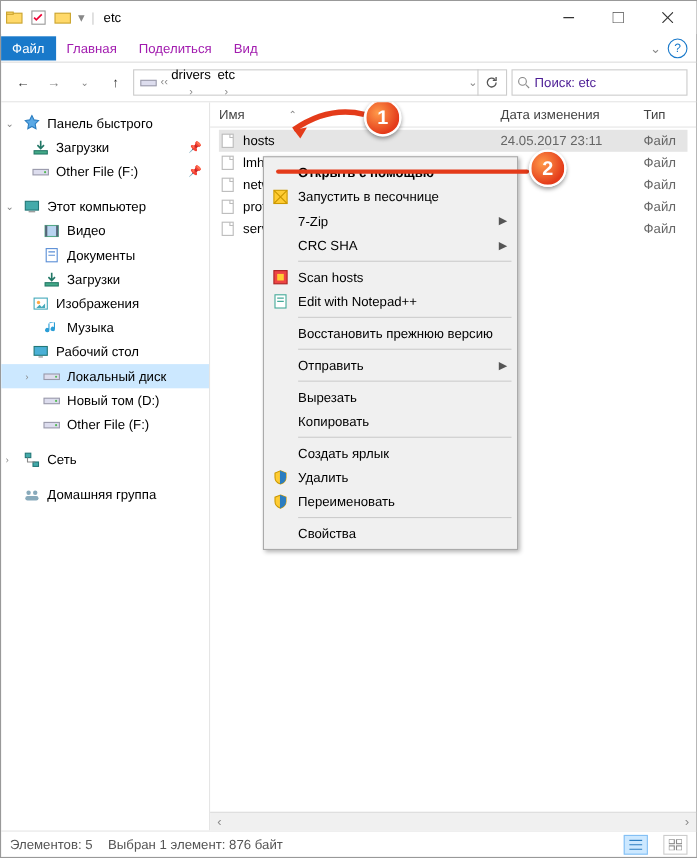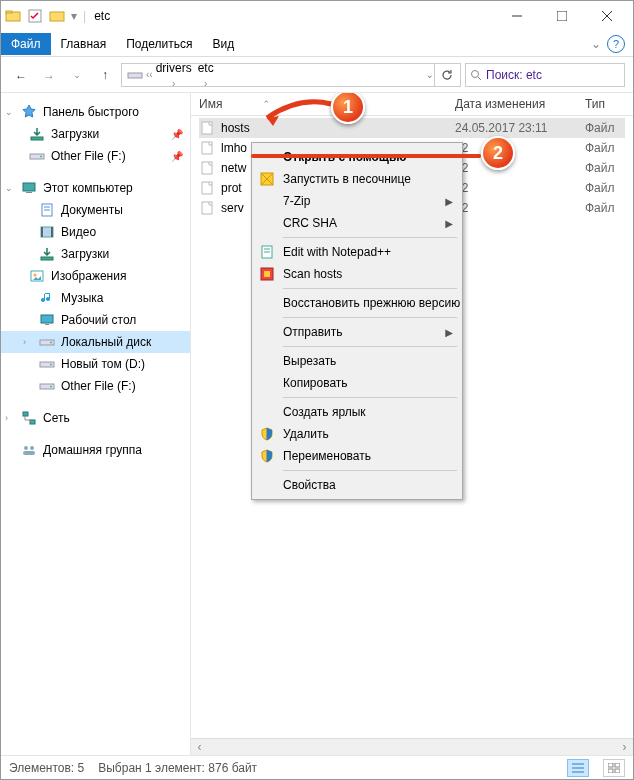--- a/index.html
+++ b/index.html
@@ -5,21 +5,21 @@
 * { margin: 0; padding: 0; box-sizing: border-box; font-family: "Segoe UI", Tahoma, sans-serif; font-size: 12px; }
 body { background: #fff; }
 .window { width: 634px; height: 780px; border: 1px solid #999; position: relative; background: #fff; display: flex; flex-direction: column; box-shadow: 0 4px 12px rgba(0,0,0,0.2); }
 .titlebar { height: 30px; display: flex; align-items: center; padding: 0 4px; background: #fff; }
 .titlebar .left-icons { display: flex; gap: 6px; align-items: center; }
 .titlebar .title { margin-left: 8px; color: #000; }
 .titlebar .spacer { flex: 1; }
 .win-btn { width: 45px; height: 28px; display: flex; align-items: center; justify-content: center; }
 .win-btn svg { width: 10px; height: 10px; }
 .ribbon { height: 26px; display: flex; align-items: center; border-bottom: 1px solid #ddd; }
-.ribbon .tab { padding: 4px 10px; color: #000000; }
+.ribbon .tab { padding: 4px 10px; color: #a21caf; }
 .ribbon .tab.file { background: #1979ca; color: #fff; }
 .ribbon .spacer { flex: 1; }
 .help { width: 18px; height: 18px; border-radius: 50%; border: 1px solid #1979ca; color: #1979ca; display: flex; align-items: center; justify-content: center; margin-right: 8px; font-size: 11px; }
 .addrbar { height: 36px; display: flex; align-items: center; padding: 0 8px; gap: 4px; border-bottom: 1px solid #e5e5e5; }
 .nav-btn { width: 24px; height: 24px; display: flex; align-items: center; justify-content: center; color: #888; }
 .nav-btn.active { color: #333; }
 .breadcrumb { flex: 1; border: 1px solid #ccc; height: 24px; display: flex; align-items: center; padding: 0 2px; }
 .bc-seg { display: flex; align-items: center; gap: 3px; padding: 0 3px; flex-direction: column; }
 .bc-sep { color: #888; font-size: 10px; }
 .refresh { width: 24px; height: 24px; display: flex; align-items: center; justify-content: center; border-left: 1px solid #ccc; }
@@ -39,21 +39,21 @@
 .filelist { flex: 1; padding: 2px 8px; position: relative; }
 .file-row { display: flex; align-items: center; padding: 2px 0; }
 .file-row.selected { background: #e5e5e5; }
 .file-name { flex: 1; display: flex; align-items: center; gap: 6px; }
 .file-date { width: 130px; color: #666; }
 .file-type { width: 40px; color: #666; }
 .status { height: 24px; border-top: 1px solid #e5e5e5; display: flex; align-items: center; padding: 0 8px; gap: 14px; color: #555; }
 .status .spacer { flex: 1; }
 .view-btn { width: 22px; height: 18px; border: 1px solid #ccc; display: flex; align-items: center; justify-content: center; }
 .view-btn.active { background: #cce8ff; border-color: #84c0f5; }
-.context-menu { position: absolute; top: 26px; left: 60px; width: 212px; background: #f0f0f0; border: 1px solid #aaa; box-shadow: 2px 2px 4px rgba(0,0,0,0.3); z-index: 5; padding: 3px; }
+.context-menu { position: absolute; top: 26px; left: 48px; width: 232px; background: #f0f0f0; border: 1px solid #aaa; box-shadow: 2px 2px 4px rgba(0,0,0,0.3); z-index: 5; padding: 3px; }
 .cm-item { display: flex; align-items: center; padding: 4px 6px 4px 28px; position: relative; white-space: nowrap; }
 .cm-item.bold { font-weight: 600; }
 .cm-item .cm-icon { position: absolute; left: 4px; width: 16px; height: 16px; display: flex; align-items: center; justify-content: center; font-size: 11px; }
 .cm-sep { height: 1px; background: #ccc; margin: 3px 2px 3px 28px; }
 .cm-arrow { margin-left: auto; color: #555; font-size: 10px; }
 .marker { position: absolute; width: 34px; height: 34px; border-radius: 50%; background: radial-gradient(circle at 35% 35%, #ff9a4a, #e43b1a 70%); border: 2px solid #fff; box-shadow: 0 2px 4px rgba(0,0,0,0.4); display: flex; align-items: center; justify-content: center; color: #fff; font-weight: 700; font-size: 18px; z-index: 10; }
 .arrow1 { position: absolute; z-index: 8; }
 .redline { position: absolute; height: 4px; background: #e43b1a; z-index: 7; border-radius: 2px; }
 .scrollbar-h { height: 17px; background: #f0f0f0; border-top: 1px solid #ddd; display: flex; align-items: center; }
 .sb-arrow { width: 17px; height: 17px; display: flex; align-items: center; justify-content: center; color: #888; }
@@ -183,38 +183,38 @@
           <svg class="ficon" viewBox="0 0 16 16">
               <rect x="2" y="3" width="12" height="8" fill="#4aa" stroke="#277"></rect>
               <rect x="5" y="12" width="6" height="1" fill="#888"></rect>
             </svg>
           <span>Этот компьютер</span>
         </div>
         <div id="pc-items">
             <div class="sb-item " style="padding-left:22px">
       <span class="chev"></span>
               <svg class="ficon" viewBox="0 0 16 16">
+                <rect x="2" y="3" width="12" height="10" fill="#b8d4f0" stroke="#5a8"></rect>
+                <rect x="2" y="3" width="2" height="10" fill="#567"></rect>
+                <rect x="12" y="3" width="2" height="10" fill="#567"></rect>
+              </svg>
+              <span>Видео</span>
+    </div>
+            <div class="sb-item " style="padding-left:22px">
+      <span class="chev"></span>
+              <svg class="ficon" viewBox="0 0 16 16">
                 <rect x="3" y="2" width="10" height="12" fill="#fff" stroke="#5a8ed6"></rect>
                 <line x1="5" y1="5" x2="11" y2="5" stroke="#5a8ed6"></line>
                 <line x1="5" y1="8" x2="11" y2="8" stroke="#5a8ed6"></line>
               </svg>
               <span>Документы</span>
     </div>
             <div class="sb-item " style="padding-left:22px">
       <span class="chev"></span>
               <svg class="ficon" viewBox="0 0 16 16">
-                <rect x="2" y="3" width="12" height="10" fill="#b8d4f0" stroke="#5a8"></rect>
-                <rect x="2" y="3" width="2" height="10" fill="#567"></rect>
-                <rect x="12" y="3" width="2" height="10" fill="#567"></rect>
-              </svg>
-              <span>Видео</span>
-    </div>
-            <div class="sb-item " style="padding-left:22px">
-      <span class="chev"></span>
-              <svg class="ficon" viewBox="0 0 16 16">
                 <rect x="2" y="11" width="12" height="3" fill="#4a8" stroke="#276"></rect>
                 <path d="M8 2v7M5 6l3 3 3-3" stroke="#276" fill="none" stroke-width="1.5"></path>
               </svg>
               <span>Загрузки</span>
     </div>
             <div class="sb-item " style="padding-left:12px">
       <span class="chev"></span>
               <svg class="ficon" viewBox="0 0 16 16">
                 <rect x="2" y="3" width="12" height="10" fill="#fff" stroke="#4ab"></rect>
                 <circle cx="6" cy="7" r="1.5" fill="#fa4"></circle>
@@ -222,21 +222,21 @@
               </svg>
               <span>Изображения</span>
     </div>
             <div class="sb-item " style="padding-left:22px">
       <span class="chev"></span>
               <svg class="ficon" viewBox="0 0 16 16">
                 <path d="M6 3v7a2 2 0 1 1-1-1.7V4l6-1v6a2 2 0 1 1-1-1.7V3z" fill="#2b9ed6"></path>
               </svg>
               <span>Музыка</span>
     </div>
-            <div class="sb-item " style="padding-left:22px">
+            <div class="sb-item " style="padding-left:12px">
       <span class="chev"></span>
               <svg class="ficon" viewBox="0 0 16 16">
                 <rect x="2" y="3" width="12" height="8" fill="#4ab0d6" stroke="#277"></rect>
                 <rect x="6" y="12" width="4" height="1" fill="#888"></rect>
               </svg>
               <span>Рабочий стол</span>
     </div>
             <div class="sb-item selected" style="padding-left:22px">
       <span class="chev">›</span>
               <svg class="ficon" viewBox="0 0 16 16">
@@ -379,35 +379,35 @@
       </div>
               <div class="cm-item ">
 
         <span>CRC SHA</span>
         <span class="cm-arrow">▶</span>
       </div>
               <div class="cm-sep"></div>
               <div class="cm-item ">
         <span class="cm-icon">
                   <svg class="ficon" viewBox="0 0 16 16">
+                    <rect x="2" y="2" width="12" height="12" fill="#e44" stroke="#a22"></rect>
+                    <rect x="5" y="5" width="6" height="6" fill="#fc3"></rect>
+                  </svg>
+                </span>
+        <span>Scan hosts</span>
+
+      </div>
+              <div class="cm-item ">
+        <span class="cm-icon">
+                  <svg class="ficon" viewBox="0 0 16 16">
                     <rect x="3" y="2" width="10" height="12" fill="#fff" stroke="#4a9"></rect>
                     <path d="M5 5h6M5 8h6" stroke="#4a9"></path>
                   </svg>
                 </span>
         <span>Edit with Notepad++</span>
-
-      </div>
-              <div class="cm-item ">
-        <span class="cm-icon">
-                  <svg class="ficon" viewBox="0 0 16 16">
-                    <rect x="2" y="2" width="12" height="12" fill="#e44" stroke="#a22"></rect>
-                    <rect x="5" y="5" width="6" height="6" fill="#fc3"></rect>
-                  </svg>
-                </span>
-        <span>Scan hosts</span>
 
       </div>
               <div class="cm-sep"></div>
               <div class="cm-item ">
 
         <span>Восстановить прежнюю версию</span>
 
       </div>
               <div class="cm-sep"></div>
               <div class="cm-item ">

